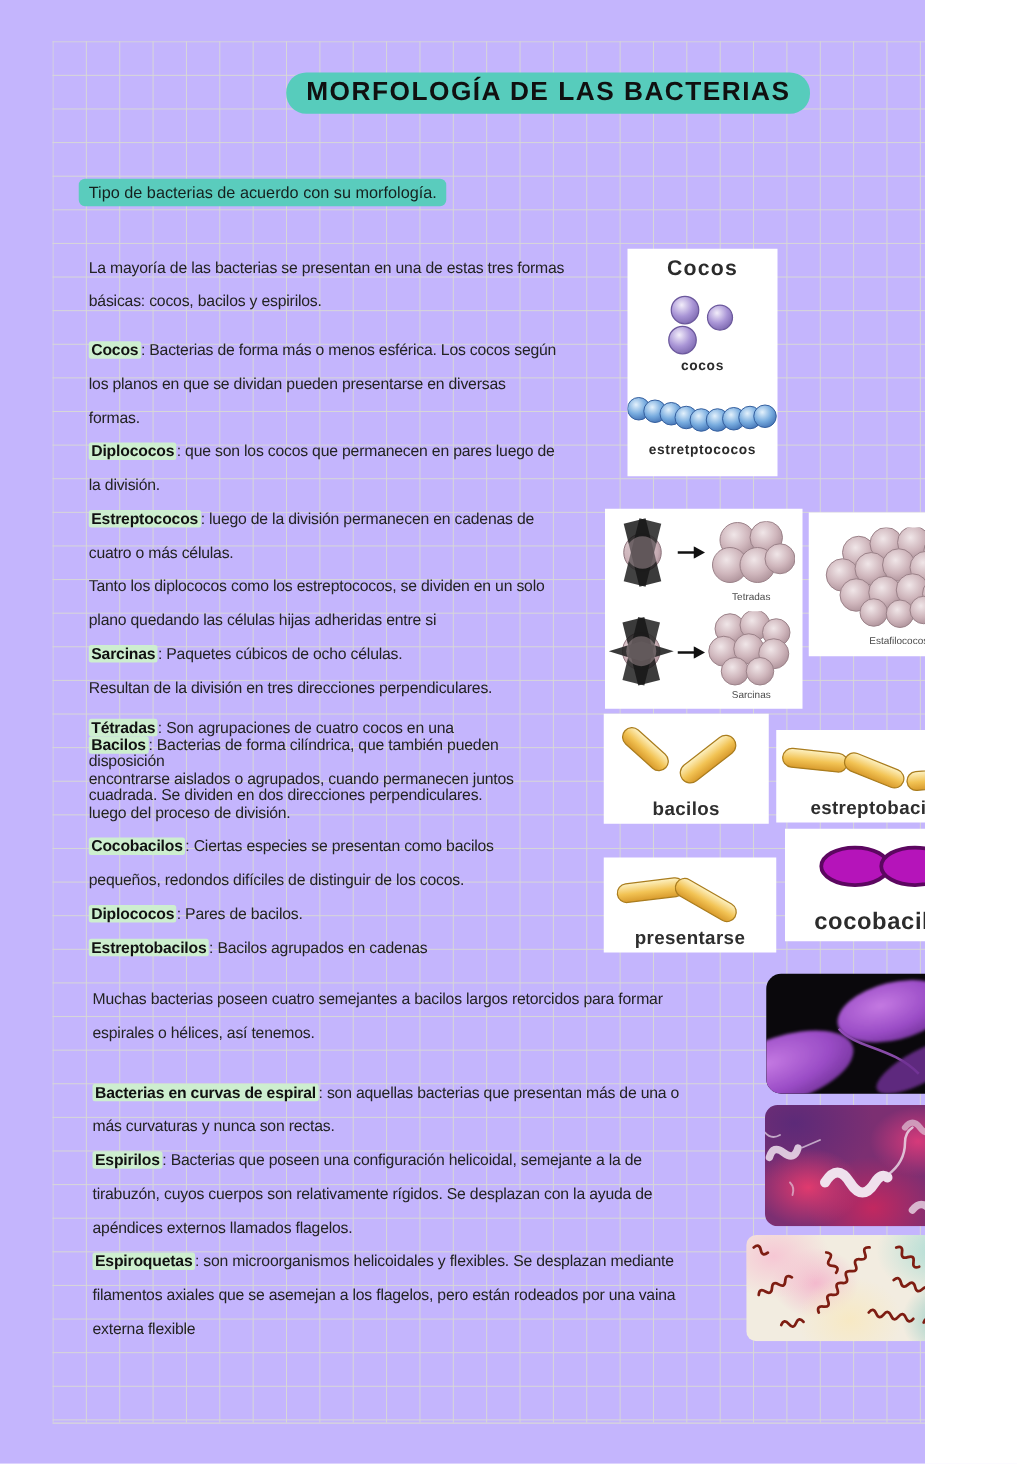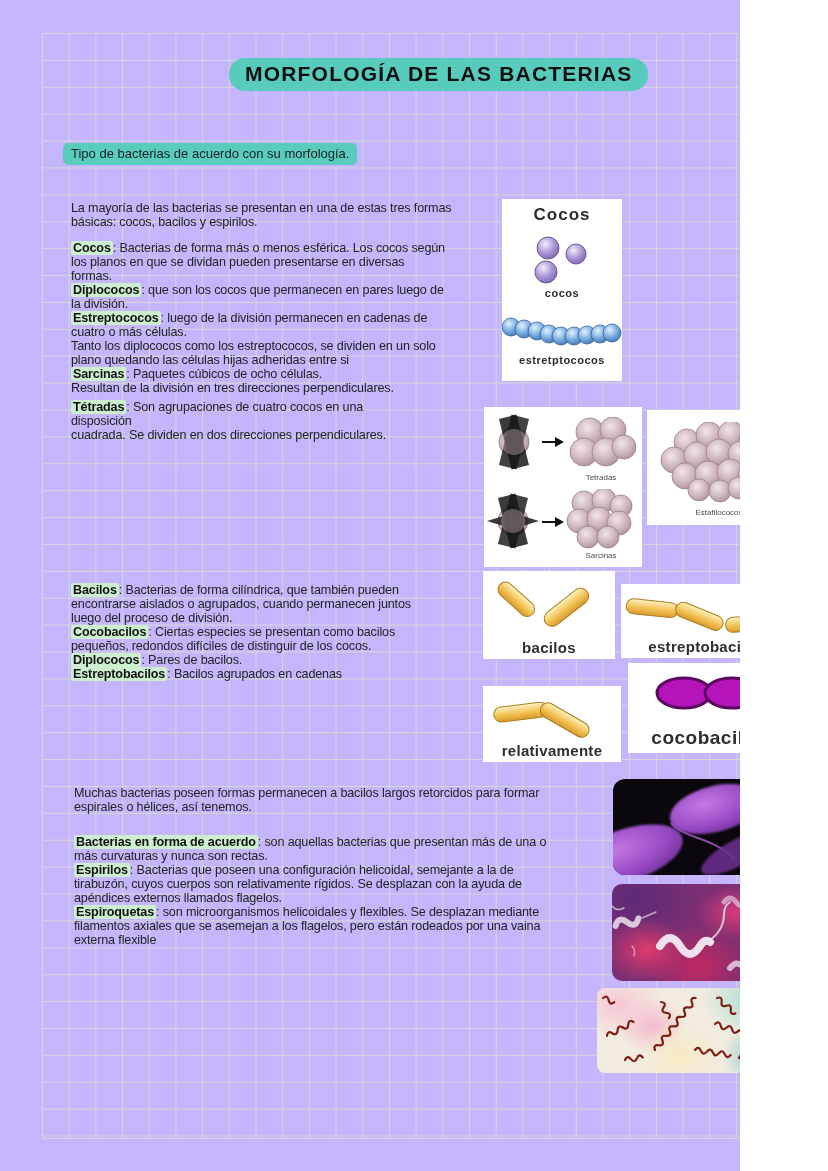--- a/index.html
+++ b/index.html
@@ -7,21 +7,21 @@
         font-family:"Liberation Sans","DejaVu Sans",sans-serif;color:#1f1f1f;}
   .grid{position:absolute;left:42px;top:33px;width:749px;height:1105px;
         background-image:linear-gradient(to right,#d7d7d7 1px,transparent 1px),
                          linear-gradient(to bottom,#d7d7d7 1px,transparent 1px);
         background-size:26.7px 26.9px;border-right:1px solid #d7d7d7;border-bottom:1px solid #d7d7d7;}
   
   .title-pill{position:absolute;left:229px;top:58px;background:#57ccbc;border-radius:16px;
         padding:4px 16px 5px 16px;font-size:21px;font-weight:bold;letter-spacing:1.2px;color:#101010;white-space:nowrap;}
   .subtitle-pill{position:absolute;left:63px;top:143px;background:#5accbd;border-radius:5px;
         padding:3px 8px 4px 8px;font-size:13px;color:#15201e;white-space:nowrap;text-align:right;}
-  .text-col{position:absolute;font-size:12.6px;line-height:14px;letter-spacing:-0.15px;color:#232323;}
+  .text-col{position:absolute;font-size:12.6px;line-height:27px;letter-spacing:-0.15px;color:#232323;}
   .col-cocos{left:71px;top:201px;width:480px;}
   .col-bacilos{left:71px;top:583px;width:480px;}
   .col-espiral{left:74px;top:786px;width:535px;}
   .para,.entry{margin:0;white-space:pre-line;}
   .gap-after{margin-bottom:12px;}
   .gap-after-big{margin-bottom:21px;}
   .gap-before-sm{margin-top:5px;}
   .term{font-weight:bold;color:#111;background:#cdeecf;border-radius:2px;padding:0 2px;}
   
   .fig{position:absolute;background:#ffffff;}
@@ -122,23 +122,23 @@
     <p class="entry"><span class="term">Bacilos</span><span>: Bacterias de forma cilíndrica, que también pueden
 encontrarse aislados o agrupados, cuando permanecen juntos
 luego del proceso de división.</span></p>
     <p class="entry"><span class="term">Cocobacilos</span><span>: Ciertas especies se presentan como bacilos
 pequeños, redondos difíciles de distinguir de los cocos.</span></p>
     <p class="entry"><span class="term">Diplococos</span><span>: Pares de bacilos.</span></p>
     <p class="entry"><span class="term">Estreptobacilos</span><span>: Bacilos agrupados en cadenas</span></p>
   </div>
 
   <div class="text-col col-espiral">
-    <p class="para gap-after-big">Muchas bacterias poseen formas permanecen a bacilos largos retorcidos para formar
+    <p class="para gap-after-big">Muchas bacterias poseen cuatro semejantes a bacilos largos retorcidos para formar
 espirales o hélices, así tenemos.</p>
-    <p class="entry"><span class="term">Bacterias en forma de acuerdo</span><span>: son aquellas bacterias que presentan más de una o
+    <p class="entry"><span class="term">Bacterias en curvas de espiral</span><span>: son aquellas bacterias que presentan más de una o
 más curvaturas y nunca son rectas.</span></p>
     <p class="entry"><span class="term">Espirilos</span><span>: Bacterias que poseen una configuración helicoidal, semejante a la de
 tirabuzón, cuyos cuerpos son relativamente rígidos. Se desplazan con la ayuda de
 apéndices externos llamados flagelos.</span></p>
     <p class="entry"><span class="term">Espiroquetas</span><span>: son microorganismos helicoidales y flexibles. Se desplazan mediante
 filamentos axiales que se asemejan a los flagelos, pero están rodeados por una vaina
 externa flexible</span></p>
   </div>
 
   <div class="fig fig-cocos">
@@ -265,21 +265,21 @@
 
   <div class="fig fig-diplo">
     <svg class="abs" style="left:0;top:0" width="138" height="56">
       <g transform="translate(10,22) rotate(-7)">
           <rect width="54" height="15" rx="7.5" fill="url(#gYellow)" stroke="#aa7d1e" stroke-width="1"></rect>
         </g>
       <g transform="translate(62,14) rotate(30)">
           <rect width="54" height="15" rx="7.5" fill="url(#gYellow)" stroke="#aa7d1e" stroke-width="1"></rect>
         </g>
     </svg>
-    <div class="figcap">relativamente</div>
+    <div class="figcap">presentarse</div>
   </div>
 
   <div class="fig fig-coco">
     <svg class="abs" style="left:0;top:0" width="162" height="56">
       <ellipse cx="56" cy="30" rx="27" ry="15" fill="#b514ba" stroke="#5c0760" stroke-width="3"></ellipse>
       <ellipse cx="104" cy="30" rx="27" ry="15" fill="#b514ba" stroke="#5c0760" stroke-width="3"></ellipse>
     </svg>
     <div class="figcap-big">cocobacilos</div>
   </div>
 

